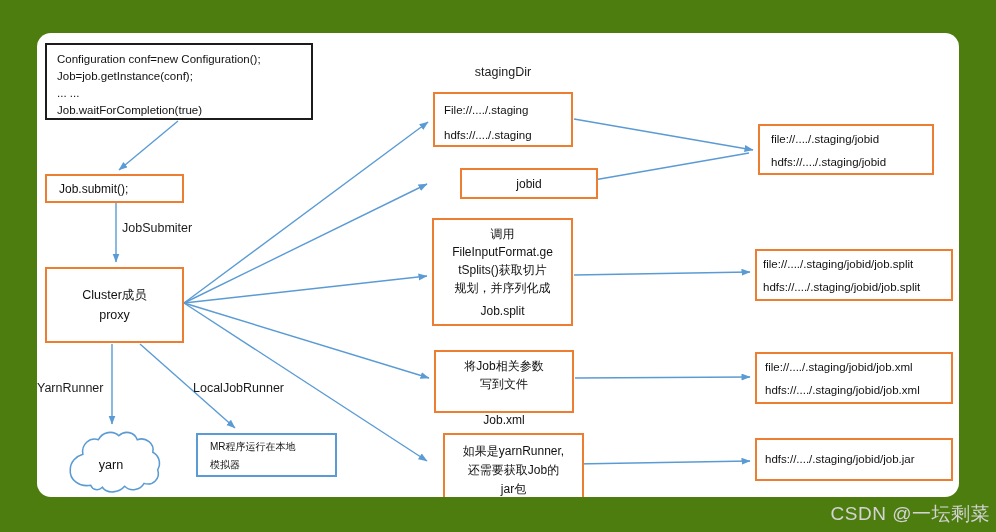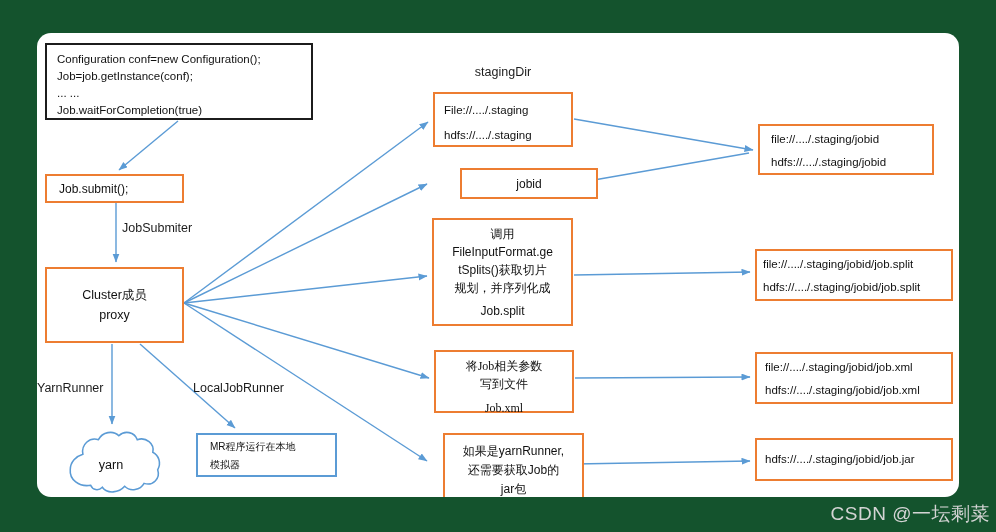--- a/index.html
+++ b/index.html
@@ -1,17 +1,17 @@
 <!DOCTYPE html>
 <html><head>
 <meta charset="utf-8">
 <style>
   html,body { margin:0; padding:0; }
   .stage {
-    position:relative; width:996px; height:532px; background:#14532d;
+    position:relative; width:996px; height:532px; background:#4d7c0f;
     font-family:"Liberation Sans","DejaVu Sans",sans-serif; overflow:hidden;
   }
   .canvas {
     position:absolute; left:37px; top:33px; width:922px; height:464px;
     background:#ffffff; border-radius:14px; overflow:hidden;
   }
   .arrow-layer { position:absolute; left:0; top:0; }
   .box { position:absolute; background:#fff; box-sizing:border-box; }
   .orange { border:2px solid #ED7D31; }
   .blueb  { border:2px solid #5B9BD5; }
@@ -25,22 +25,22 @@
   .mr-box { left:135px; top:400px; width:141px; height:44px; padding:3px 0 0 12px;
             font-size:10px; line-height:18px; color:#111;margin-left:24px; }
   .staging-box { left:396px; top:59px; width:140px; height:55px; padding:4px 0 0 9px;
                  font-size:11.5px; line-height:25px; color:#111; white-space:nowrap; }
   .jobid-box { left:395px; top:135px; width:138px; height:31px; display:flex; align-items:center;
                justify-content:center; font-size:12px; color:#111;margin-left:28px; }
   .split-box { left:395px; top:185px; width:141px; height:108px; padding-top:5px; text-align:center;
                font-size:12px; line-height:18px; color:#111; }
   .split-box .file-label { margin-top:5px; }
   .xml-box { left:397px; top:317px; width:140px; height:63px; padding-top:5px; text-align:center;
-             font-size:12px; line-height:18px; color:#111;font-family:Liberation Serif, serif; }
-  .xml-box .file-label { margin-top:6px; }
+             font-size:12px; line-height:18px; color:#111; }
+  .xml-box .file-label { margin-top:18px; }
   .jar-box { left:395px; top:400px; width:141px; height:70px; padding-top:7px; text-align:center;
              font-size:12px; line-height:19px; color:#111;margin-left:11px; }
   .path-box { font-size:11.5px; line-height:23px; color:#111; white-space:nowrap; }
   .rbox-a { left:721px; top:91px;  width:176px; height:51px; padding:2px 0 0 11px; }
   .rbox-b { left:718px; top:216px; width:198px; height:52px; padding:2px 0 0 6px; }
   .rbox-c { left:718px; top:319px; width:198px; height:52px; padding:2px 0 0 8px; }
   .rbox-d { left:718px; top:405px; width:198px; height:43px; display:flex; align-items:center; padding-left:8px; }
   .flabel { position:absolute; font-size:12.5px; color:#1c1c1c; white-space:nowrap; }
   .lbl-jobsubmiter { left:85px; top:188px; }
   .lbl-stagingdir  { left:396px; top:32px; width:140px; text-align:center; }

